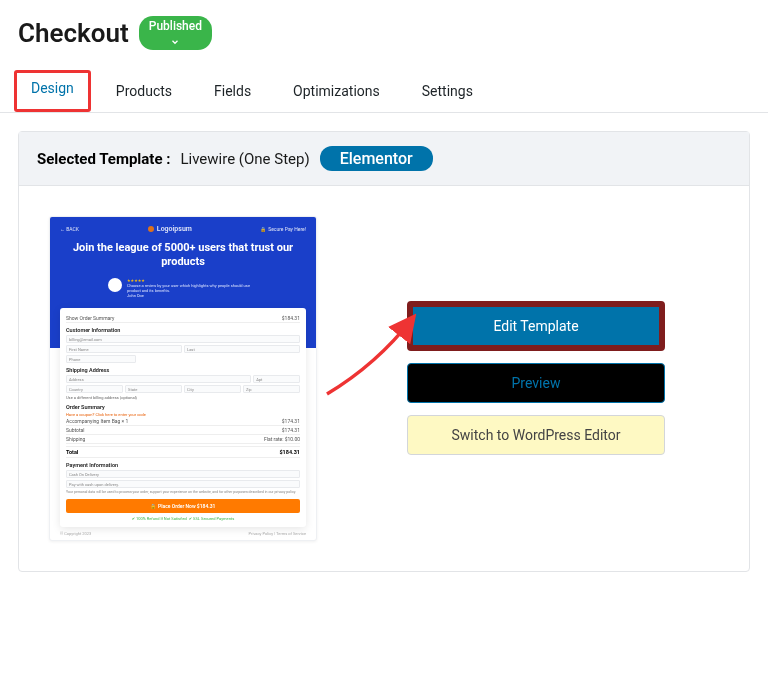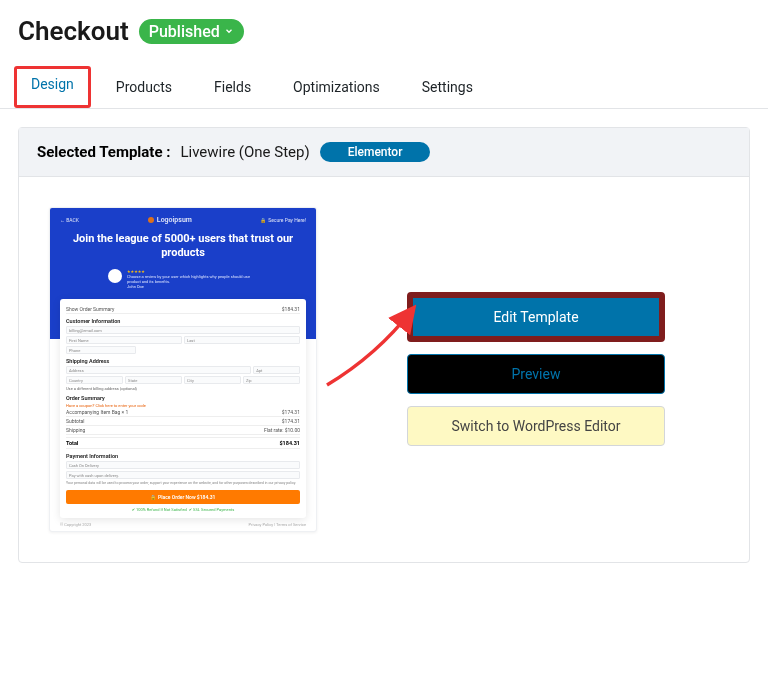--- a/index.html
+++ b/index.html
@@ -1,33 +1,33 @@
 <!DOCTYPE html>
 <html><head>
   <meta charset="utf-8">
   <style>
     * { margin: 0; padding: 0; box-sizing: border-box; font-family: -apple-system, BlinkMacSystemFont, "Segoe UI", Roboto, sans-serif; }
     body { width: 768px; height: 683px; background: #fff; overflow: hidden; }
 
     .header { padding: 16px 18px 10px; display: flex; align-items: center; gap: 10px; }
     .page-title { font-size: 26px; font-weight: 600; color: #1a1a1a; }
-    .badge { display: inline-flex; align-items: center; gap: 4px; background: #3ab54a; color: #fff; font-size: 16px; font-weight: 500; padding: 3px 10px; border-radius: 14px; }
+    .badge { display: inline-flex; align-items: center; gap: 4px; background: #3ab54a; color: #fff; font-size: 12px; font-weight: 500; padding: 3px 10px; border-radius: 14px; flex-direction: column; }
     .badge svg { width: 10px; height: 10px; }
 
     .tabs { display: flex; gap: 8px; border-bottom: 1px solid #e2e4e7; padding: 0 14px; margin-top: 10px; }
     .tab { padding: 10px 14px; font-size: 14px; color: #1d2327; cursor: pointer; border: 3px solid transparent; }
     .tab.active { color: #0073aa; border-bottom: 3px solid #0073aa; }
     .tab.highlight { border: 3px solid #e33; border-radius: 3px; padding: 7px 14px; }
     .tab.highlight.active { color: #0073aa; }
 
     .panel { margin: 18px 18px 0; border: 1px solid #e2e4e7; border-radius: 4px; }
     .panel-head { background: #f1f3f6; padding: 14px 18px; display: flex; align-items: center; gap: 10px; border-bottom: 1px solid #e2e4e7; }
     .panel-head-label { font-size: 15px; font-weight: 700; color: #000000; }
     .panel-head-value { font-size: 15px; color: #1a1a1a; }
-    .pill { background: #0073aa; color: #fff; font-size: 12px; font-weight: 500; padding: 3px 28px; border-radius: 12px; }
+    .pill { background: #0073aa; color: #fff; font-size: 16px; font-weight: 500; padding: 3px 20px; border-radius: 12px; }
 
     .panel-body { display: flex; padding: 30px 30px 30px; gap: 90px; align-items: center; }
 
     
     .preview-card { width: 268px; background: #fff; border: 1px solid #eef0f3; border-radius: 3px; overflow: hidden; box-shadow: 0 1px 3px rgba(0,0,0,0.06); }
     .pv-hero { background: #1a3fc9; color: #fff; padding: 8px 0 50px; position: relative; }
     .pv-topbar { display: flex; justify-content: space-between; padding: 0 10px; font-size: 5px; opacity: 0.85; align-items: center; }
     .pv-logo { display: flex; align-items: center; gap: 3px; font-size: 7px; font-weight: 600; }
     .pv-logo-dot { width: 6px; height: 6px; border-radius: 50%; background: #ff7a00; }
     .pv-headline { text-align: center; font-size: 11px; font-weight: 700; line-height: 1.3; margin-top: 8px; padding: 0 20px; }

